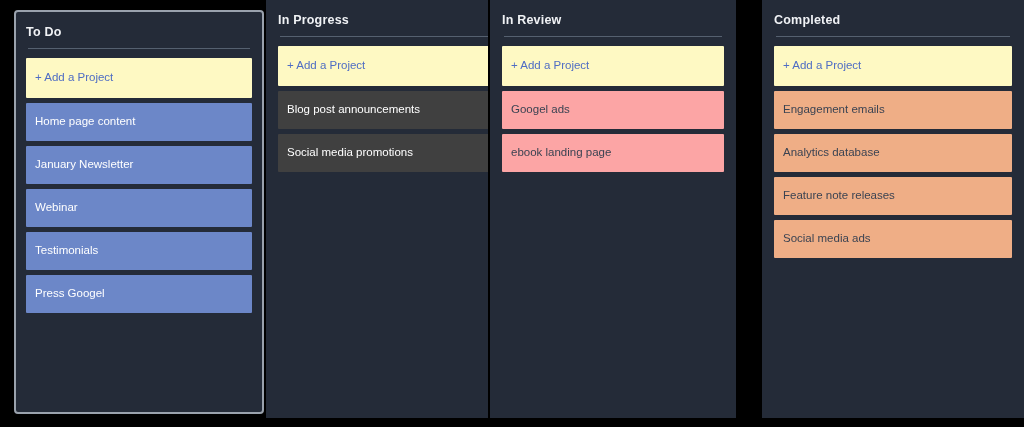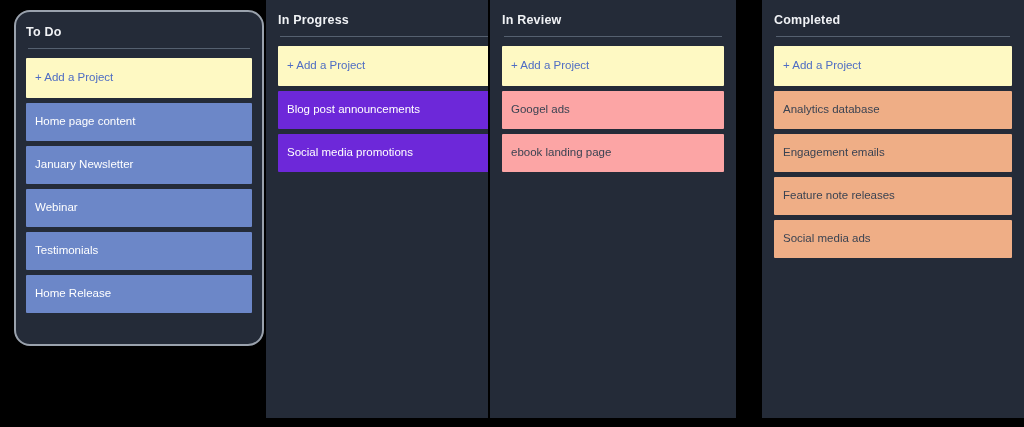--- a/index.html
+++ b/index.html
@@ -26,23 +26,23 @@
     top: 0;
     height: 418px;
     background: #242b38;
     box-sizing: border-box;
     padding: 0 12px;
   }
 
   
   .column.is-highlighted {
     top: 10px;
-    height: 336px;
+    height: 404px;
     border: 2px solid #9aa2ad;
-    border-radius: 16px;
+    border-radius: 4px;
     padding: 0 10px;
   }
 
   .column.has-left-rule {
     border-left: 2px solid #000000;
   }
 
   .col-header {
     text-align: left;
     color: #f0f2f5;
@@ -77,38 +77,38 @@
     border-radius: 1px;
   }
 
   .card.add-card {
     background: #fef9c3;
     color: #4f6dc4;
     height: 40px;
   }
 
   .card.tone-blue   { background: #6c87c8; color: #ffffff; text-align: center; }
-  .card.tone-pink   { background: #6d28d9; color: #ffffff; }
+  .card.tone-pink   { background: #404040; color: #ffffff; }
   .card.tone-cream  { background: #fca5a5; color: #3b4352; }
   .card.tone-orange { background: #efae86; color: #3b4352; }
 </style>
 </head>
 <body>
 
 <div id="board">
     <div class="column is-highlighted" style="left: 14px; width: 250px;">
       <div class="col-header">To Do</div>
       <div class="col-divider"></div>
       <div class="cards">
         <div class="card add-card">+ Add a Project</div>
         <div class="card tone-blue">Home page content</div>
         <div class="card tone-blue">January Newsletter</div>
         <div class="card tone-blue">Webinar</div>
         <div class="card tone-blue">Testimonials</div>
-        <div class="card tone-blue">Home Release</div>
+        <div class="card tone-blue">Press Googel</div>
       </div>
     </div>
     <div class="column has-left-rule" style="left: 264px; width: 248px;">
       <div class="col-header">In Progress</div>
       <div class="col-divider"></div>
       <div class="cards">
         <div class="card add-card">+ Add a Project</div>
         <div class="card tone-pink">Blog post announcements</div>
         <div class="card tone-pink">Social media promotions</div>
       </div>
@@ -120,19 +120,19 @@
         <div class="card add-card">+ Add a Project</div>
         <div class="card tone-cream">Googel ads</div>
         <div class="card tone-cream">ebook landing page</div>
       </div>
     </div>
     <div class="column has-left-rule" style="left: 760px; width: 264px;">
       <div class="col-header">Completed</div>
       <div class="col-divider"></div>
       <div class="cards">
         <div class="card add-card">+ Add a Project</div>
+        <div class="card tone-orange">Engagement emails</div>
         <div class="card tone-orange">Analytics database</div>
-        <div class="card tone-orange">Engagement emails</div>
         <div class="card tone-orange">Feature note releases</div>
         <div class="card tone-orange">Social media ads</div>
       </div>
     </div>
   </div>
 
 </body></html>

